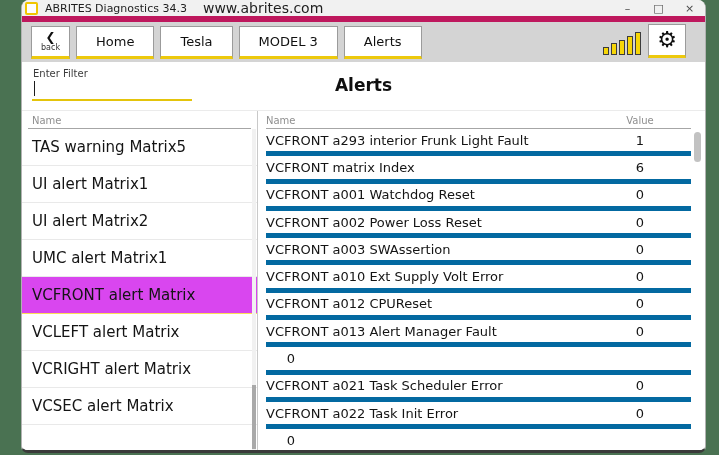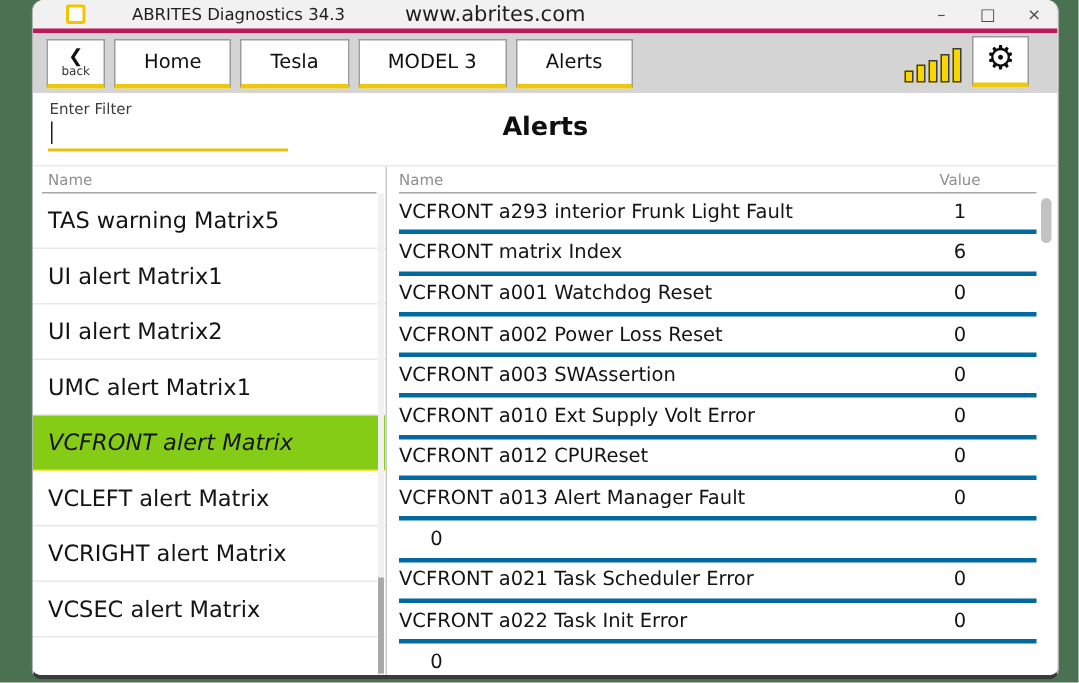--- a/index.html
+++ b/index.html
@@ -11,22 +11,22 @@
   }
   .window{
     position:absolute;left:21px;top:0;width:685px;height:453px;
     background:#ffffff;border-radius:8px 8px 7px 7px;
     border-left:1px solid #b2b2b2;border-right:1px solid #b2b2b2;
     border-bottom:3px solid #3a3a3a;box-sizing:border-box;
     overflow:hidden;display:flex;flex-direction:column;
   }
   
   .titlebar{
-    height:22px;flex:none;background:#f1f1f1;border-bottom:3px solid #be185d;
-    display:flex;align-items:center;padding-left:22px;box-sizing:border-box;gap:24px;
+    height:22px;flex:none;background:#f1f1f1;border-bottom:6px solid #be185d;
+    display:flex;align-items:center;padding-left:3px;box-sizing:border-box;
   }
   .app-icon{width:9px;height:9px;border:2px solid #f0c600;border-radius:2px;background:#fdfdfd;margin-right:7px;flex:none;}
   .title-text{font-size:11px;color:#1e1e1e;white-space:nowrap;}
   .title-url{font-size:14px;color:#1e1e1e;margin-left:16px;white-space:nowrap;}
   .win-controls{margin-left:auto;display:flex;height:100%;}
   .win-btn{width:31px;height:100%;display:flex;align-items:center;justify-content:center;
     font-size:11px;color:#4c4c4c;cursor:default;}
   
   .navbar{
     height:40px;flex:none;background:#d4d4d4;position:relative;
@@ -63,32 +63,32 @@
     font-size:17px;font-weight:600;color:#0f0f0f;}
   
   .content{flex:1;display:flex;overflow:hidden;background:#fff;}
   .panel-header{font-size:10px;color:#8f8f8f;}
   
   .left-panel{width:235px;flex:none;position:relative;overflow:hidden;}
   .left-panel .panel-header{height:18px;margin:0 6px;padding:4px 0 0 4px;
     border-bottom:1px solid #a6a6a6;box-sizing:border-box;}
   .l-row{height:37px;display:flex;align-items:center;padding-left:10px;
     font-size:15px;color:#141414;border-bottom:1px solid #e9e9e9;box-sizing:border-box;cursor:default;}
-  .l-row.selected{background:#84cc16;border-bottom-color:#fbdf55;font-style:italic;}
+  .l-row.selected{background:#d946ef;border-bottom-color:#fbdf55;}
   .l-scroll{position:absolute;right:1px;top:18px;bottom:0;width:4px;background:#f1f1f1;}
   .l-thumb{position:absolute;left:0;top:256px;width:4px;height:64px;background:#a9a9a9;}
   
   .right-panel{flex:1;position:relative;border-left:1px solid #c9c9c9;
     overflow:hidden;padding:0 14px 0 8px;box-sizing:border-box;}
   .panel-header-row{height:18px;display:flex;align-items:flex-end;padding-bottom:2px;
     border-bottom:1px solid #a6a6a6;box-sizing:border-box;}
   .rh-name{flex:1;}
   .rh-value{width:50px;text-align:center;margin-right:26px;}
   .r-row{height:27.3px;display:flex;align-items:center;font-size:13px;color:#141414;
-    border-bottom:3px solid #0369a1;box-sizing:border-box;cursor:default;}
+    border-bottom:5px solid #0369a1;box-sizing:border-box;cursor:default;}
   .r-name{flex:1;white-space:nowrap;overflow:hidden;}
   .r-value{width:50px;text-align:center;margin-right:26px;}
   .r-scroll-thumb{position:absolute;right:4px;top:21px;width:7px;height:30px;
     background:#c2c2c2;border-radius:3.5px;}
 </style>
 </head>
 <body>
 
 <div class="window">
 

